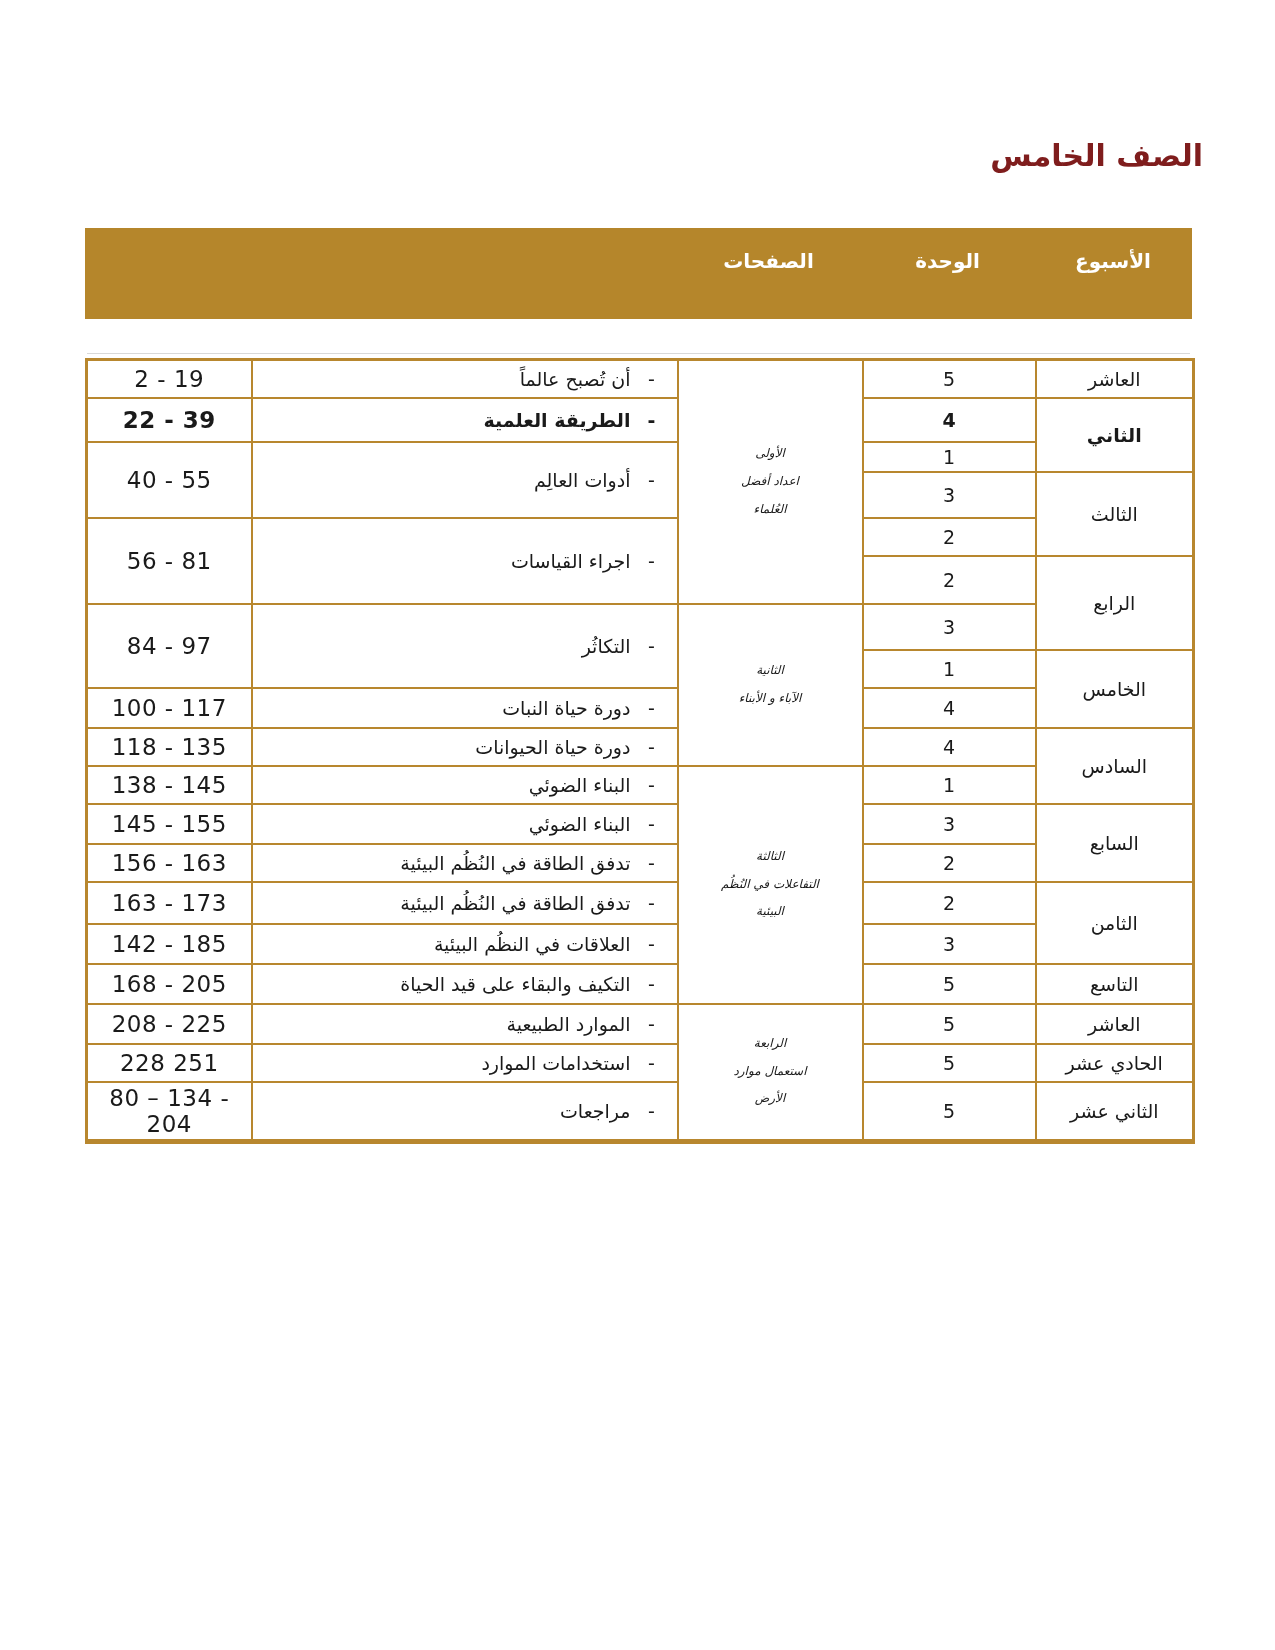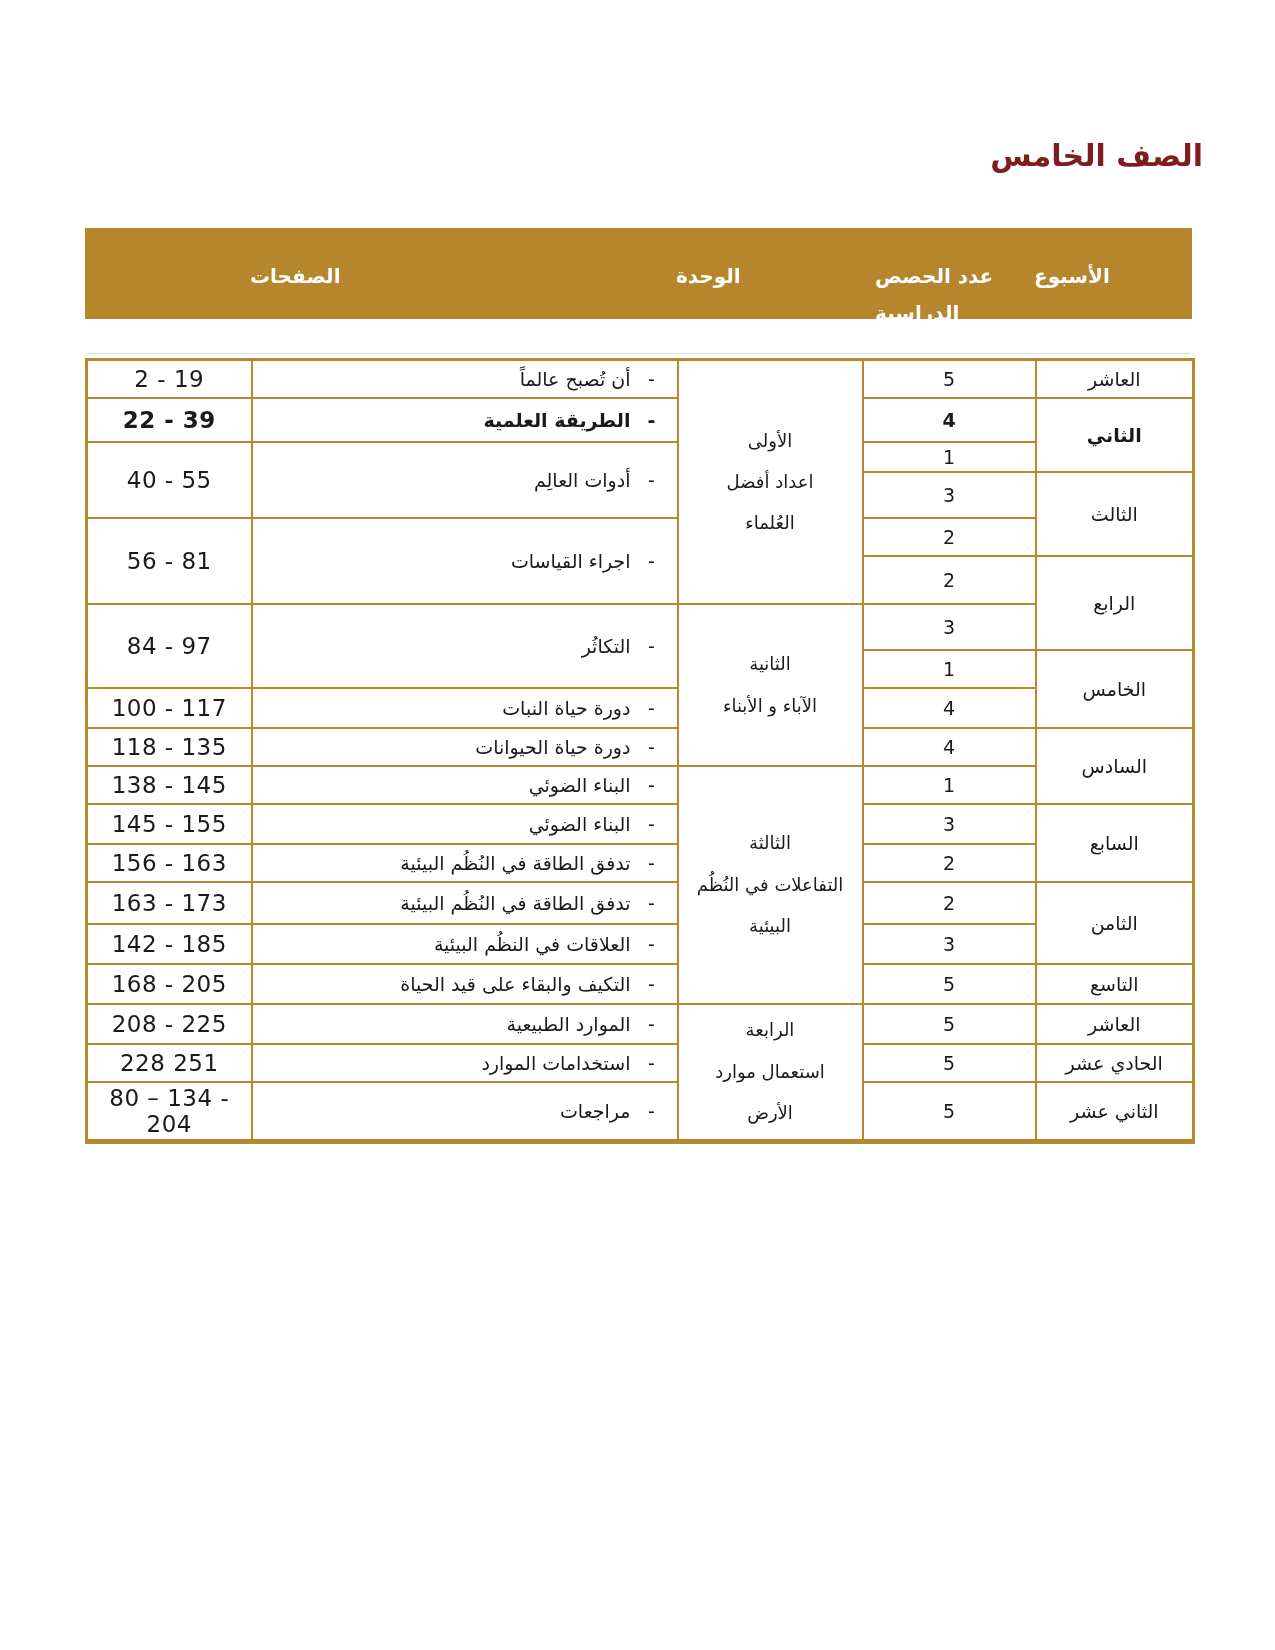--- a/index.html
+++ b/index.html
@@ -14,55 +14,54 @@
   }
   .content { position:absolute; left:85px; top:228px; width:1107px; }
 
   
   .thead {
     direction:rtl; display:grid;
     grid-template-columns:158px 173px 185px 426px 165px;
     background:var(--gold,#b5862b); height:91px;
     color:var(--header-text,#ffffff); font-weight:bold; font-size:20px;
   }
-  .th { text-align:left; padding-top:30px; line-height:1.85; }
+  .th { text-align:center; padding-top:15px; line-height:1.85; }
   .th-periods { padding-left:14px; padding-right:14px; }
 
   .gap-line { border-top:1px solid var(--faint,#d9d9d9); margin:34px 2px 4px 2px; height:0; }
 
   
   table.body {
     direction:rtl; width:1107px; table-layout:fixed; border-collapse:collapse;
     border:3px solid var(--border,#b8872e); border-bottom-width:5px; border-top-width:3px;
     font-size:19px;
   }
   table.body td {
     border:2px solid var(--border,#b8872e);
     vertical-align:middle; text-align:center; padding:2px 4px;
     color:var(--body-text,#1a1a1a); overflow:hidden;
   }
   td.week-cell { font-size:19px; }
   td.periods-cell { font-size:19px; }
-  td.unit-cell { line-height:2.3; font-size:18px; }
+  td.unit-cell { line-height:2.3; font-size:12px;font-style:italic; }
   td.lesson-cell { padding:2px 2px; }
   .lesson-wrap { display:flex; align-items:center; direction:rtl; }
   .lesson-bullet { width:42px; flex:0 0 42px; text-align:center; }
   .lesson-text { flex:1; text-align:right; }
   td.pages-cell { direction:ltr; font-size:23px; letter-spacing:0.5px; }
 </style>
 </head>
 <body>
 
 <div class="page">
   <h1 class="title">الصف الخامس</h1>
 
   <div class="content">
     <div class="thead">
       <div class="th th-week">الأسبوع</div>
-      <div class="th th-periods">عدد الحصص الدراسية</div>
       <div class="th th-unit">الوحدة</div>
       <div class="th th-pages">الصفحات</div>
     </div>
 
     <div class="gap-line"></div>
 
     <table class="body">
       <colgroup>
         <col style="width:158px">
           <col style="width:173px">

